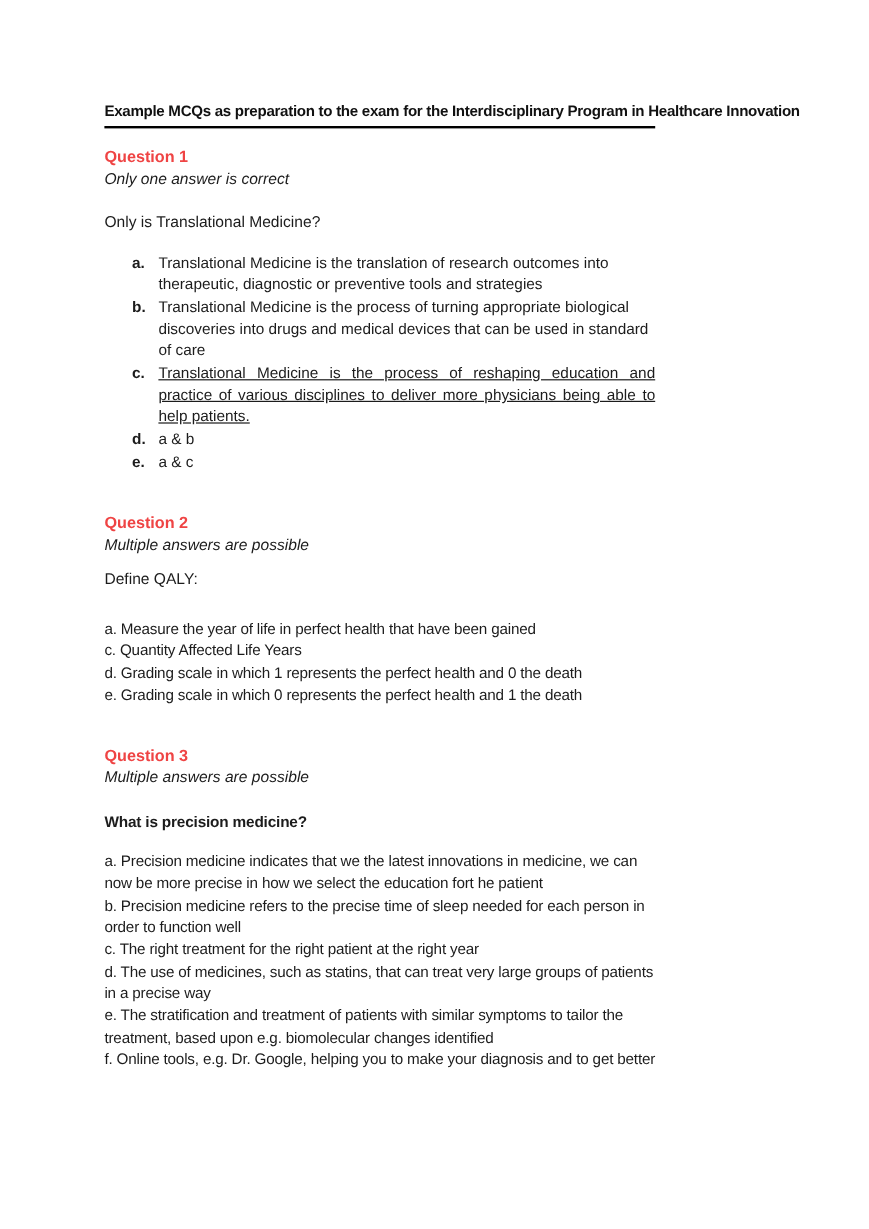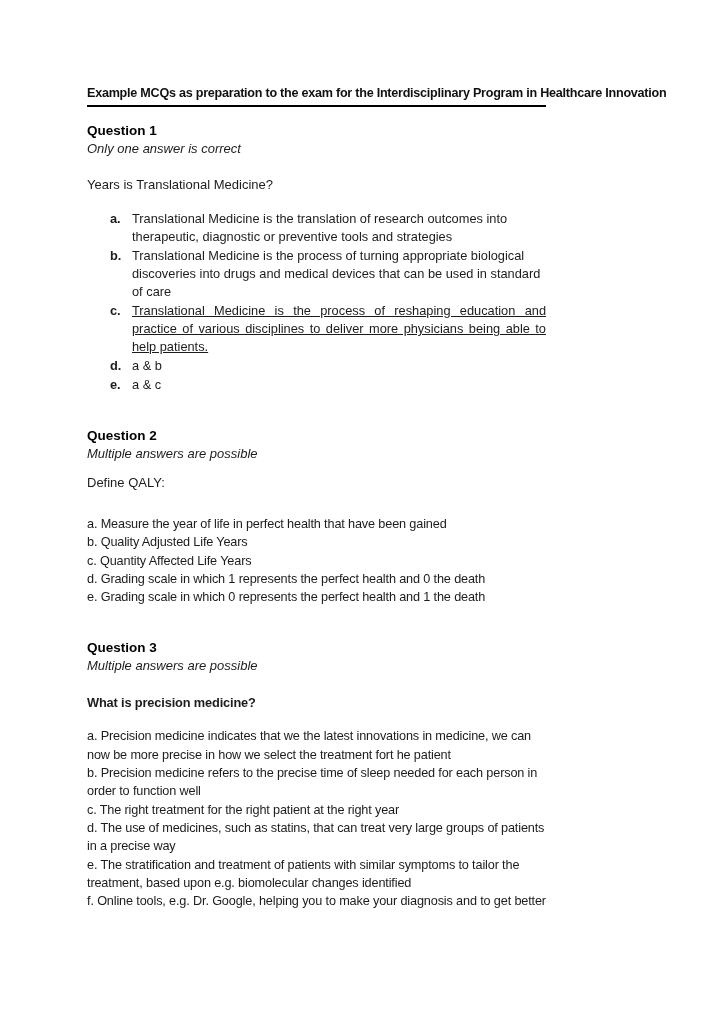--- a/index.html
+++ b/index.html
@@ -24,21 +24,21 @@
     font-weight: 700;
     font-size: 12.6px;
     line-height: 15px;
     letter-spacing: -0.25px;
     white-space: nowrap;
     color: #111111;
     padding-bottom: 4px;
     border-bottom: 2px solid #000000;
   }
   .q-title {
-    color: #000000;
+    color: #ef4444;
     font-weight: 700;
     font-size: 13.5px;
     line-height: 18px;
   }
   .q1 .q-title { margin-top: 15px; }
   .q2 .q-title, .q3 .q-title { margin-top: 33px; }
   .q-instr {
     font-style: italic;
     font-size: 13px;
     line-height: 18px;
@@ -87,21 +87,21 @@
 </head>
 <body>
 
 <div class="page">
 
   <div class="doc-header">Example MCQs as preparation to the exam for the Interdisciplinary Program in Healthcare Innovation</div>
 
   <section class="q1">
     <div class="q-title">Question 1</div>
     <div class="q-instr">Only one answer is correct</div>
-    <div class="q-prompt">Years is Translational Medicine?</div>
+    <div class="q-prompt">Only is Translational Medicine?</div>
     <div class="opt-list">
       <div class="opt-row">
         <span class="opt-letter">a.</span>
         <span class="opt-text">Translational Medicine is the translation of research outcomes into therapeutic, diagnostic or preventive tools and strategies</span>
       </div>
       <div class="opt-row">
         <span class="opt-letter">b.</span>
         <span class="opt-text">Translational Medicine is the process of turning appropriate biological discoveries into drugs and medical devices that can be used in standard of care</span>
       </div>
       <div class="opt-row">
@@ -118,33 +118,32 @@
       </div>
     </div>
   </section>
 
   <section class="q2">
     <div class="q-title">Question 2</div>
     <div class="q-instr">Multiple answers are possible</div>
     <div class="q-prompt">Define QALY:</div>
     <div class="flat-opts">
       <p class="flat-opt"><span>a.</span> <span>Measure the year of life in perfect health that have been gained</span></p>
-      <p class="flat-opt"><span>b.</span> <span>Quality Adjusted Life Years</span></p>
       <p class="flat-opt"><span>c.</span> <span>Quantity Affected Life Years</span></p>
       <p class="flat-opt"><span>d.</span> <span>Grading scale in which 1 represents the perfect health and 0 the death</span></p>
       <p class="flat-opt"><span>e.</span> <span>Grading scale in which 0 represents the perfect health and 1 the death</span></p>
     </div>
   </section>
 
   <section class="q3">
     <div class="q-title">Question 3</div>
     <div class="q-instr">Multiple answers are possible</div>
     <div class="q-prompt">What is precision medicine?</div>
     <div class="flat-opts">
-      <p class="flat-opt"><span>a.</span> <span>Precision medicine indicates that we the latest innovations in medicine, we can now be more precise in how we select the treatment fort he patient</span></p>
+      <p class="flat-opt"><span>a.</span> <span>Precision medicine indicates that we the latest innovations in medicine, we can now be more precise in how we select the education fort he patient</span></p>
       <p class="flat-opt"><span>b.</span> <span>Precision medicine refers to the precise time of sleep needed for each person in order to function well</span></p>
       <p class="flat-opt"><span>c.</span> <span>The right treatment for the right patient at the right year</span></p>
       <p class="flat-opt"><span>d.</span> <span>The use of medicines, such as statins, that can treat very large groups of patients in a precise way</span></p>
       <p class="flat-opt"><span>e.</span> <span>The stratification and treatment of patients with similar symptoms to tailor the treatment, based upon e.g. biomolecular changes identified</span></p>
       <p class="flat-opt"><span>f.</span> <span>Online tools, e.g. Dr. Google, helping you to make your diagnosis and to get better</span></p>
     </div>
   </section>
 
 </div>
 

